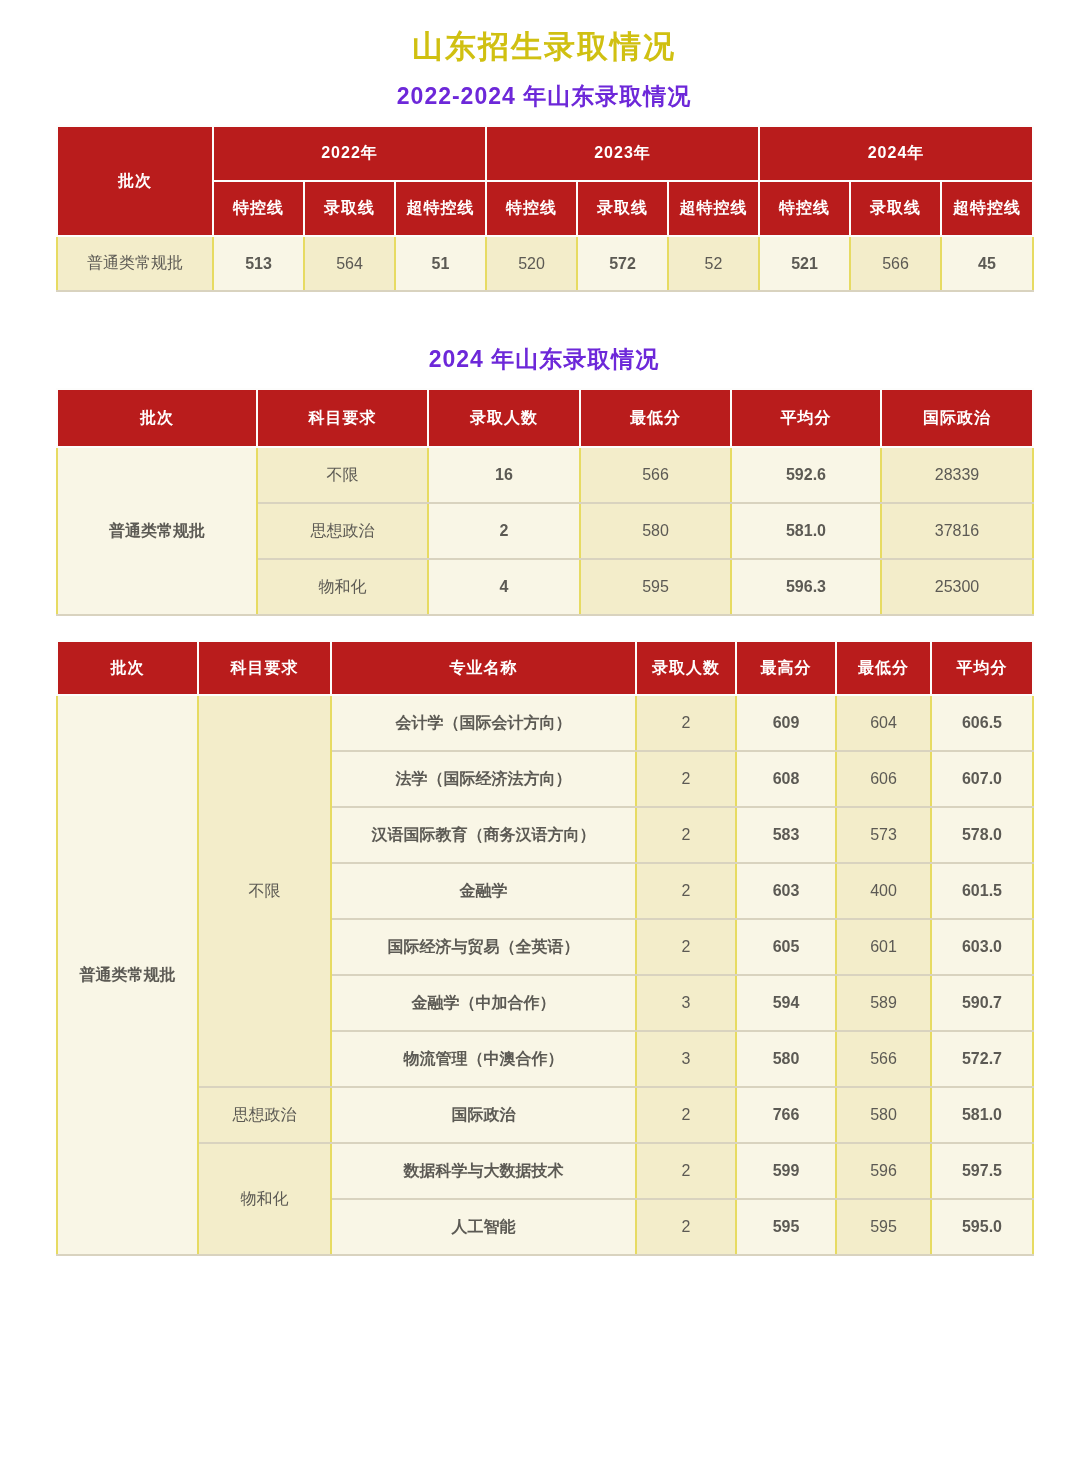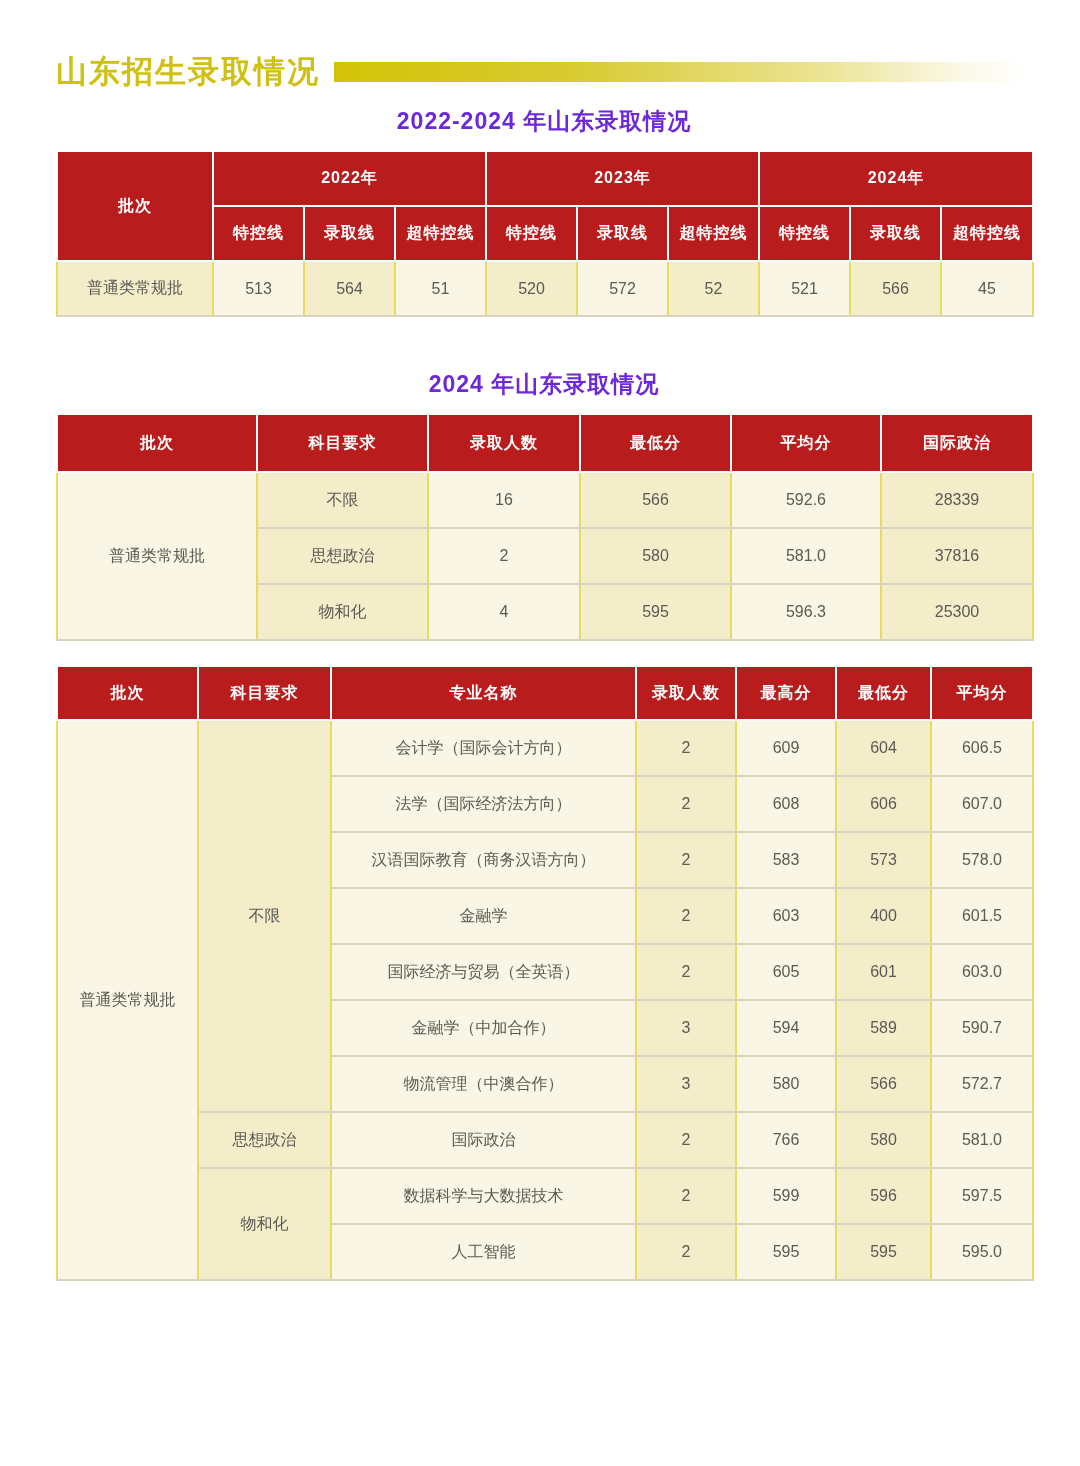--- a/index.html
+++ b/index.html
@@ -1,21 +1,21 @@
 <!DOCTYPE html>
 <html><head>
 <meta charset="utf-8">
 <style>
   * { box-sizing: border-box; }
   html,body { margin:0; padding:0; }
   body {
     width:1080px; height:1466px; background:#ffffff; overflow:hidden;
     font-family:"Liberation Sans", sans-serif;
   }
-  .heading-row { display:flex; align-items:center; margin:51px 48px 0 56px; height:42px; }
+  .heading-row { display:flex; align-items:center; margin:26px 48px 0 56px; height:42px;flex-direction:column; }
   .heading-text {
     font-size:31px; font-weight:bold; color:#d0c011; letter-spacing:2px; white-space:nowrap;
   }
   .heading-bar {
     flex:1; height:20px; margin-left:14px;
     background:linear-gradient(to right,#d3c306 0%,#d8cb33 35%,#ece394 70%,#fbf9e8 90%,#ffffff 100%);
   }
   .section-title {
     width:976px; margin-left:56px; text-align:center;
     font-size:23px; font-weight:bold; color:#6d28d9; letter-spacing:1px;
@@ -31,21 +31,21 @@
   .tbl3 { margin-top:24px; }
   th {
     background:#b91c1c; color:#ffffff; font-size:16px; font-weight:bold;
     border:2px solid #fdfdfc; text-align:center; padding:0; letter-spacing:1px;
   }
   td {
     text-align:center; font-size:16px; color:#5c5a54; padding:0;
     border-top:2px solid #d9d3bf; border-bottom:2px solid #d9d3bf;
     border-left:2px solid #e7db62; border-right:2px solid #e7db62;
   }
-  td.L { background:#f9f6e6; }
+  td.L { background:#f9f6e6;font-weight:bold; }
   td.B { background:#f3edca; }
   .tbl1 tr { height:55px; }
   .tbl2 tr.hdr { height:58px; }
   .tbl2 tr.row { height:56px; }
   .tbl3 tr.hdr { height:54px; }
   .tbl3 tr.row { height:56px; }
 </style>
 </head>
 <body>
 

